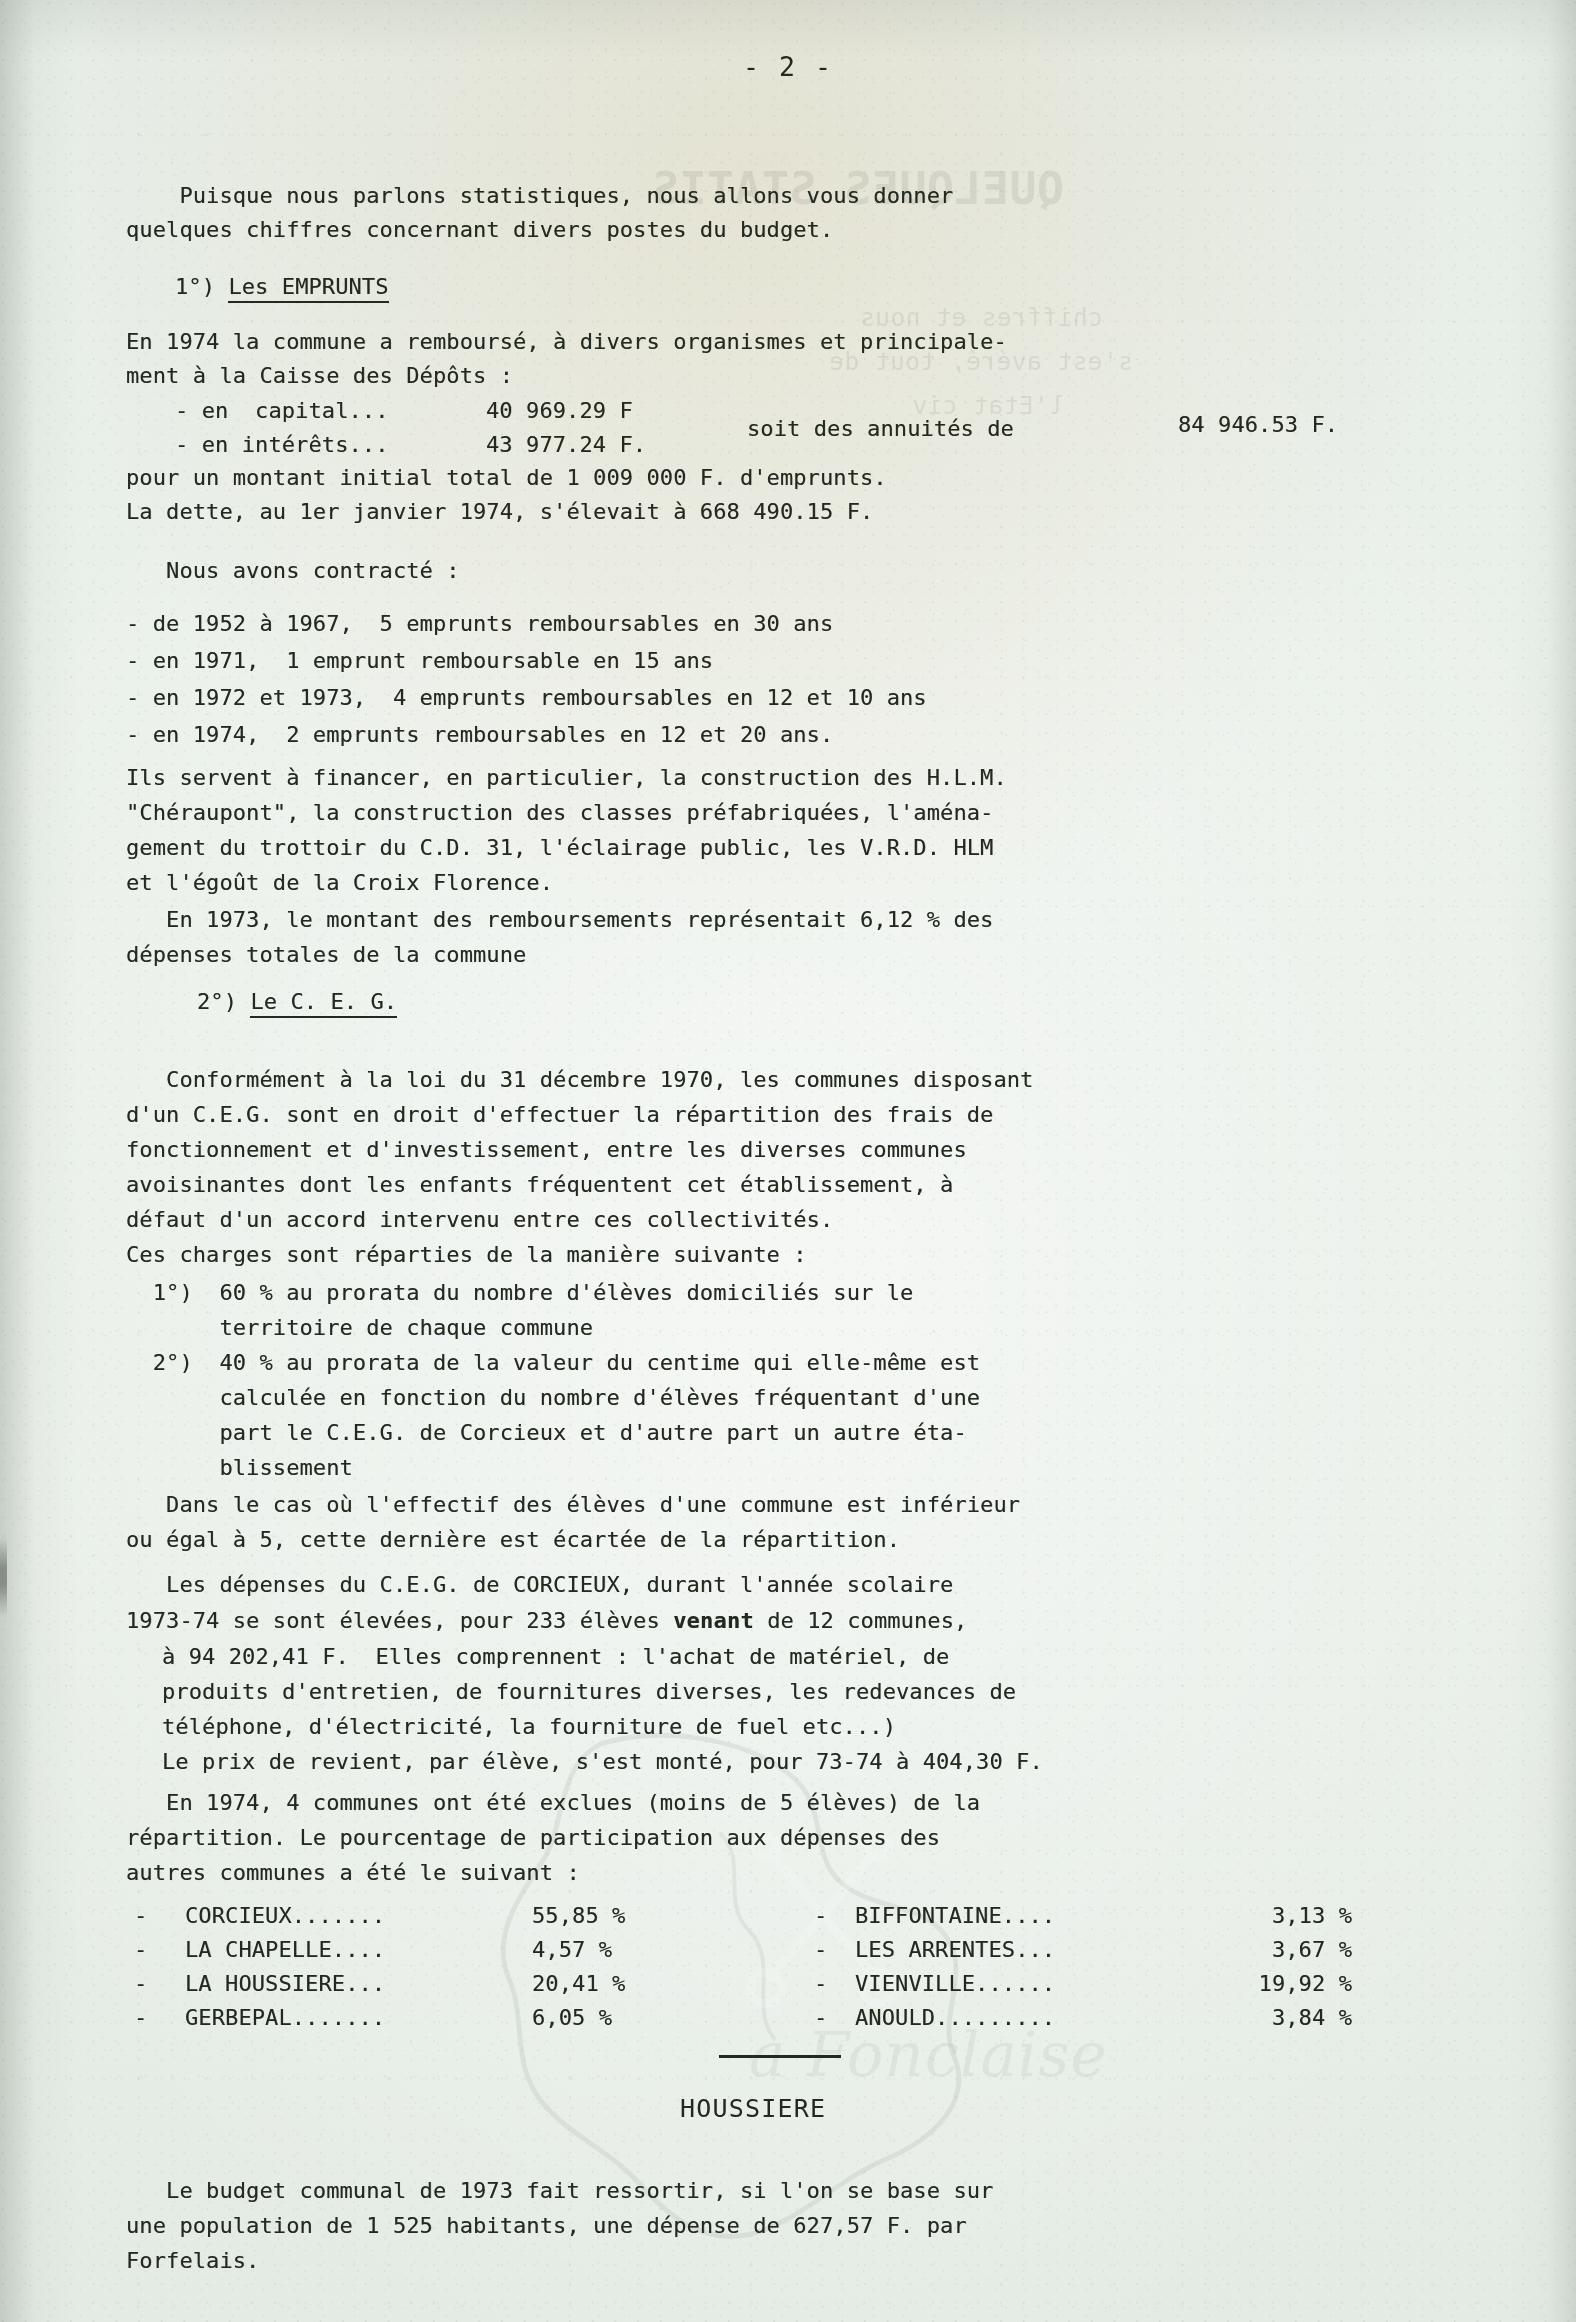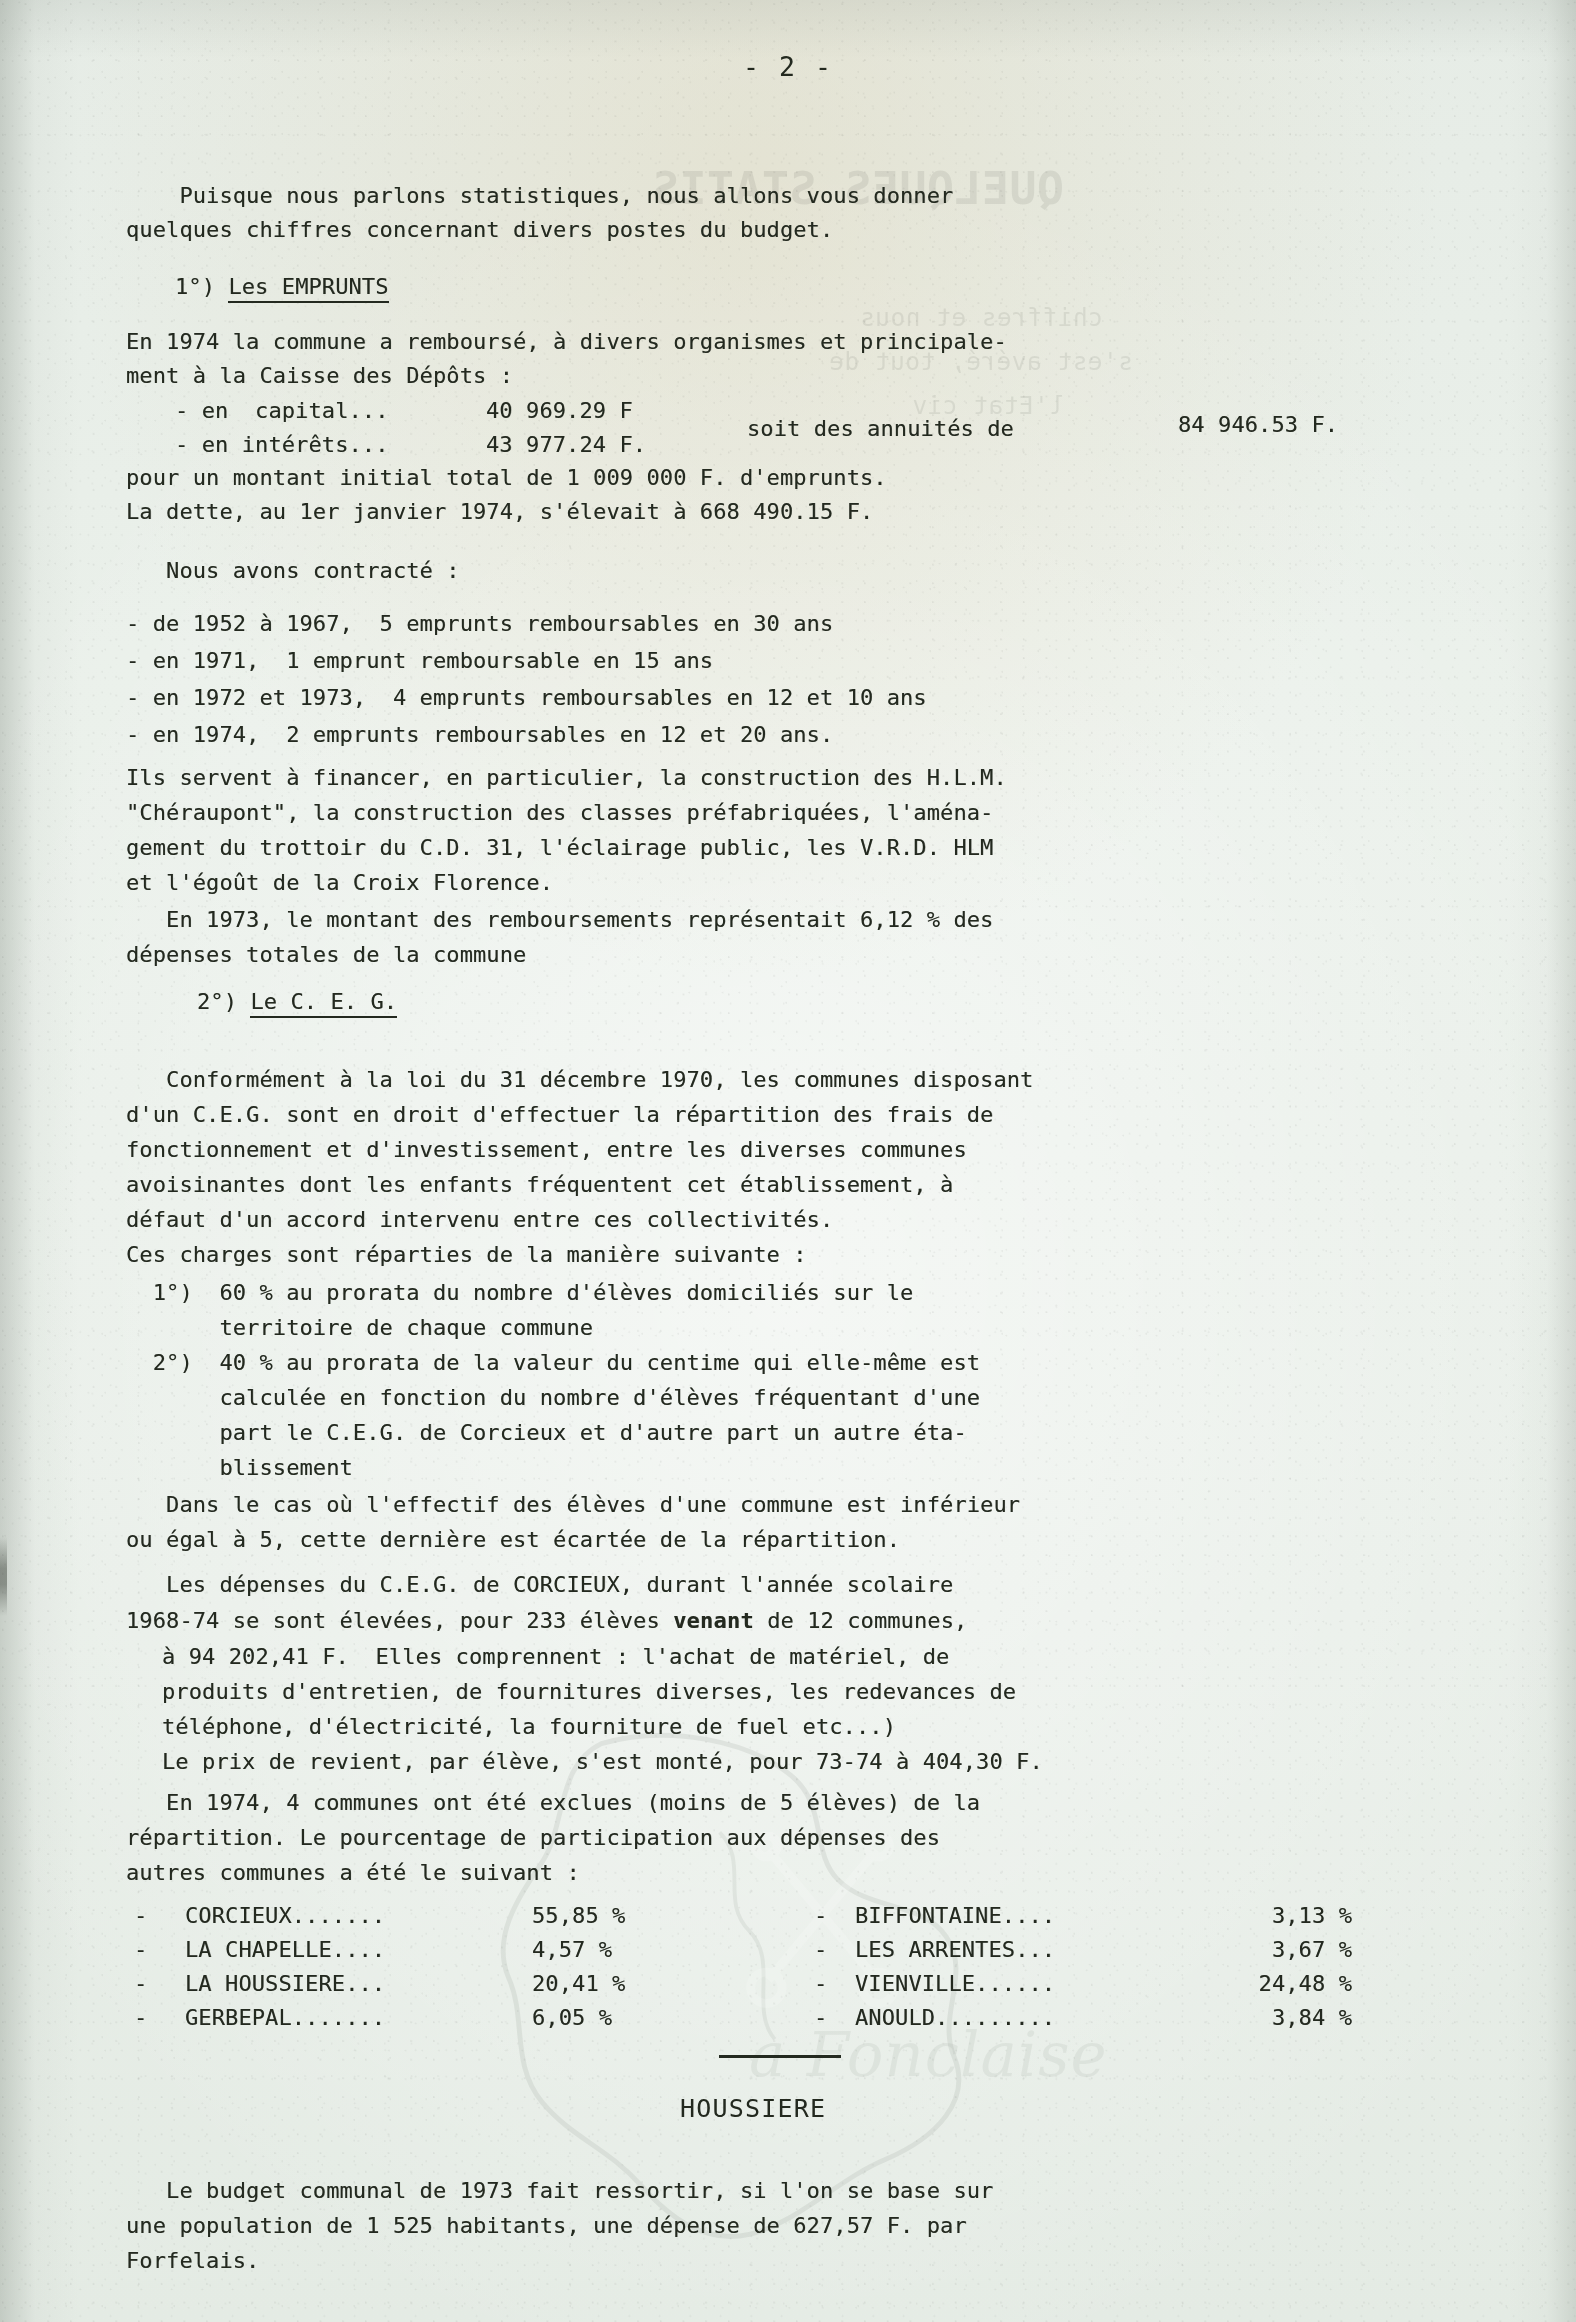--- a/index.html
+++ b/index.html
@@ -237,21 +237,21 @@
 <span>       territoire de chaque commune</span>
 <span>  2°)  40 % au prorata de la valeur du centime qui elle-même est</span>
 <span>       calculée en fonction du nombre d'élèves fréquentant d'une</span>
 <span>       part le C.E.G. de Corcieux et d'autre part un autre éta-</span>
 <span>       blissement</span></div>
 
     <div class="tw lh36" style="left:126px; top:1487px;"><span>   Dans le cas où l'effectif des élèves d'une commune est inférieur</span>
 <span>ou égal à 5, cette dernière est écartée de la répartition.</span></div>
 
     <div class="tw" style="left:126px; top:1568px;">   Les dépenses du C.E.G. de CORCIEUX, durant l'année scolaire</div>
-    <div class="tw" style="left:126px; top:1604px;"><span>1968-74 se sont élevées, pour 233 élèves </span><span class="heavier">venant</span><span> de 12 communes,</span></div>
+    <div class="tw" style="left:126px; top:1604px;"><span>1973-74 se sont élevées, pour 233 élèves </span><span class="heavier">venant</span><span> de 12 communes,</span></div>
     <div class="tw lh36" style="left:126px; top:1639px;margin-left:36px;"><span>à 94 202,41 F.  Elles comprennent : l'achat de matériel, de</span>
 <span>produits d'entretien, de fournitures diverses, les redevances de</span>
 <span>téléphone, d'électricité, la fourniture de fuel etc...)</span>
 <span>Le prix de revient, par élève, s'est monté, pour 73-74 à 404,30 F.</span></div>
 
     <div class="tw lh36" style="left:126px; top:1785px;"><span>   En 1974, 4 communes ont été exclues (moins de 5 élèves) de la</span>
 <span>répartition. Le pourcentage de participation aux dépenses des</span>
 <span>autres communes a été le suivant :</span></div>
 
     <div class="tw" style="left:134px; top:1899px;"><span>-</span>
@@ -274,21 +274,21 @@
 <span>-</span>
 <span>-</span></div>
 
     <div class="tw" style="left:855px; top:1899px;"><span>BIFFONTAINE....</span>
 <span>LES ARRENTES...</span>
 <span>VIENVILLE......</span>
 <span>ANOULD.........</span></div>
 
     <div class="tw" style="left:1194px; top:1899px; width:158px; text-align:right;"><span>3,13 %</span>
 <span>3,67 %</span>
-<span>24,48 %</span>
+<span>19,92 %</span>
 <span>3,84 %</span></div>
 
     <div class="rule" style="left:719px; top:2055px; width:122px;"></div>
 
     <div class="conclusion-title" style="left:680px; top:2094px;">HOUSSIERE</div>
 
     <div class="tw lh36" style="left:126px; top:2173px;"><span>   Le budget communal de 1973 fait ressortir, si l'on se base sur</span>
 <span>une population de 1 525 habitants, une dépense de 627,57 F. par</span>
 <span>Forfelais.</span></div>
 

